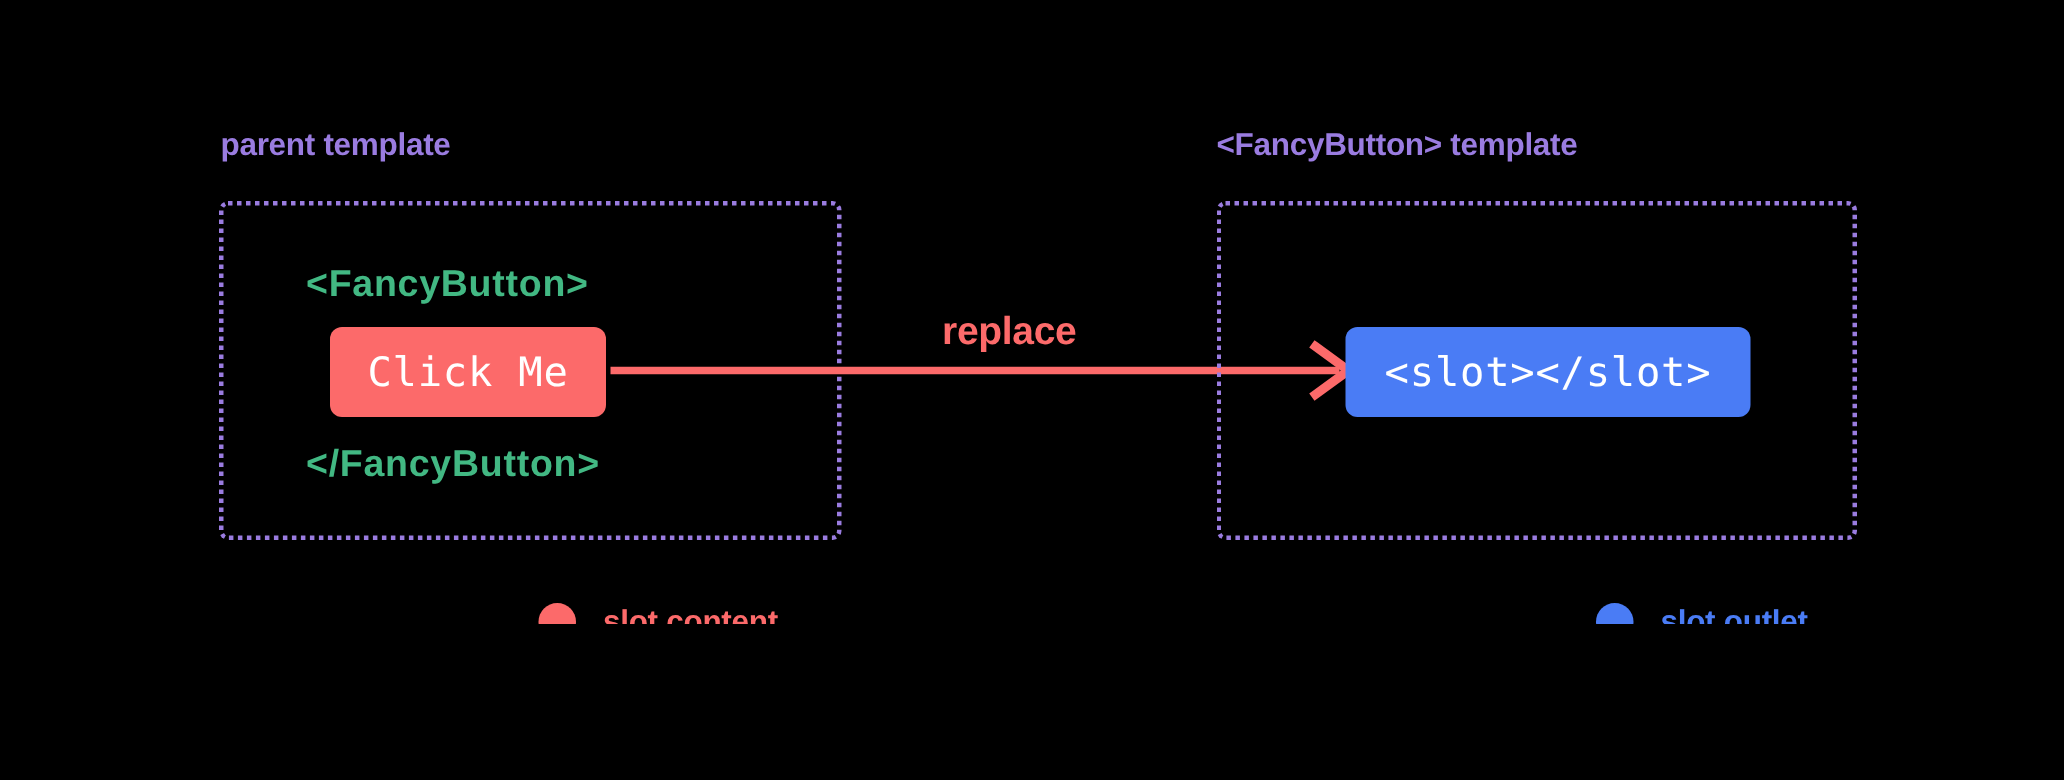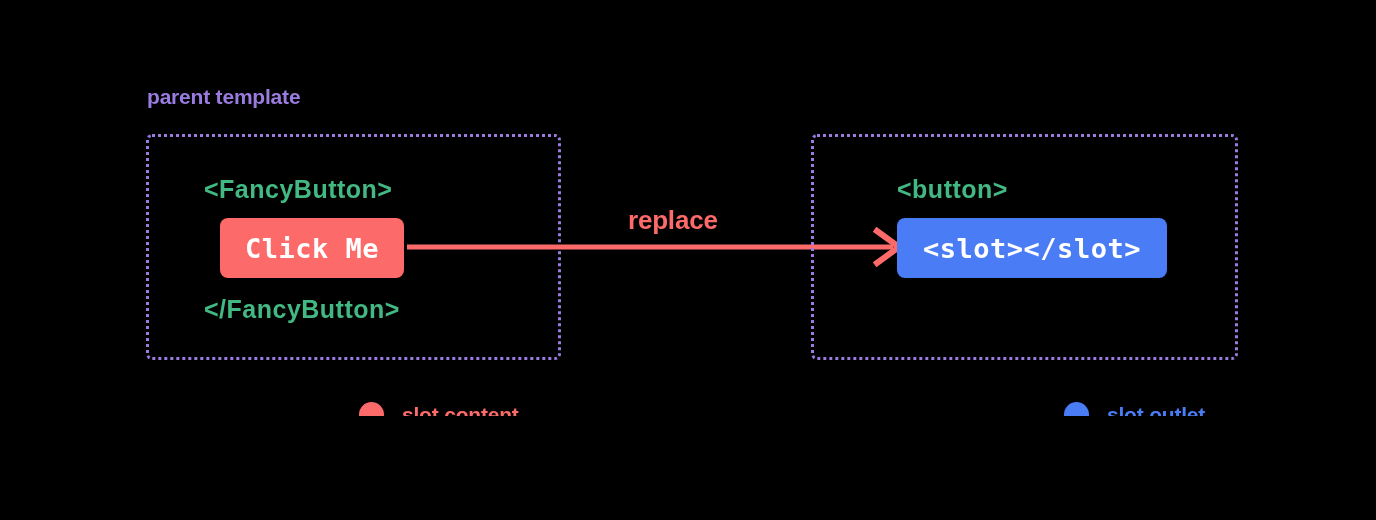--- a/index.html
+++ b/index.html
@@ -55,21 +55,21 @@
   #code-close-right { left: 897px; top: 295px; }
 
   
   .pill {
     position: absolute;
     display: flex;
     align-items: center;
     justify-content: center;
     border-radius: 8px;
     font-family: "DejaVu Sans Mono", monospace;
-    font-weight: bold;
+    font-weight: normal;
     font-size: 27px;
     letter-spacing: 0.5px;
     color: #ffffff;
     white-space: nowrap;
     box-sizing: border-box;
   }
   #pill-slot-content {
     left: 220px; top: 218px; width: 184px; height: 60px;
     background: #fc6a6a;
   }
@@ -142,25 +142,25 @@
 
   <div id="code-close-left" class="code-line">&lt;/FancyButton&gt;</div>
 
   <div id="arrow-label">replace</div>
 
   <svg id="arrow-svg" viewBox="0 0 500 42" xmlns="http://www.w3.org/2000/svg">
     <line x1="2" y1="19" x2="488" y2="19" stroke="#fc6a6a" stroke-width="5"></line>
     <polyline points="472,3 494,19 472,35" fill="none" stroke="#fc6a6a" stroke-width="6" stroke-linecap="square" stroke-linejoin="miter"></polyline>
   </svg>
 
+  <div id="heading-right" class="panel-heading">&lt;FancyButton&gt; template</div>
 
   <div id="panel-right" class="panel-box">
   </div>
 
-  <div id="code-open-right" class="code-line">&lt;button&gt;</div>
 
   <div id="pill-slot-outlet" class="pill">&lt;slot&gt;&lt;/slot&gt;</div>
 
 
   <div id="legend-slot-outlet" class="legend-item">
     <span class="legend-dot"></span>
     <span class="legend-label">slot outlet</span>
   </div>
 
   <div id="legend-slot-content" class="legend-item">

